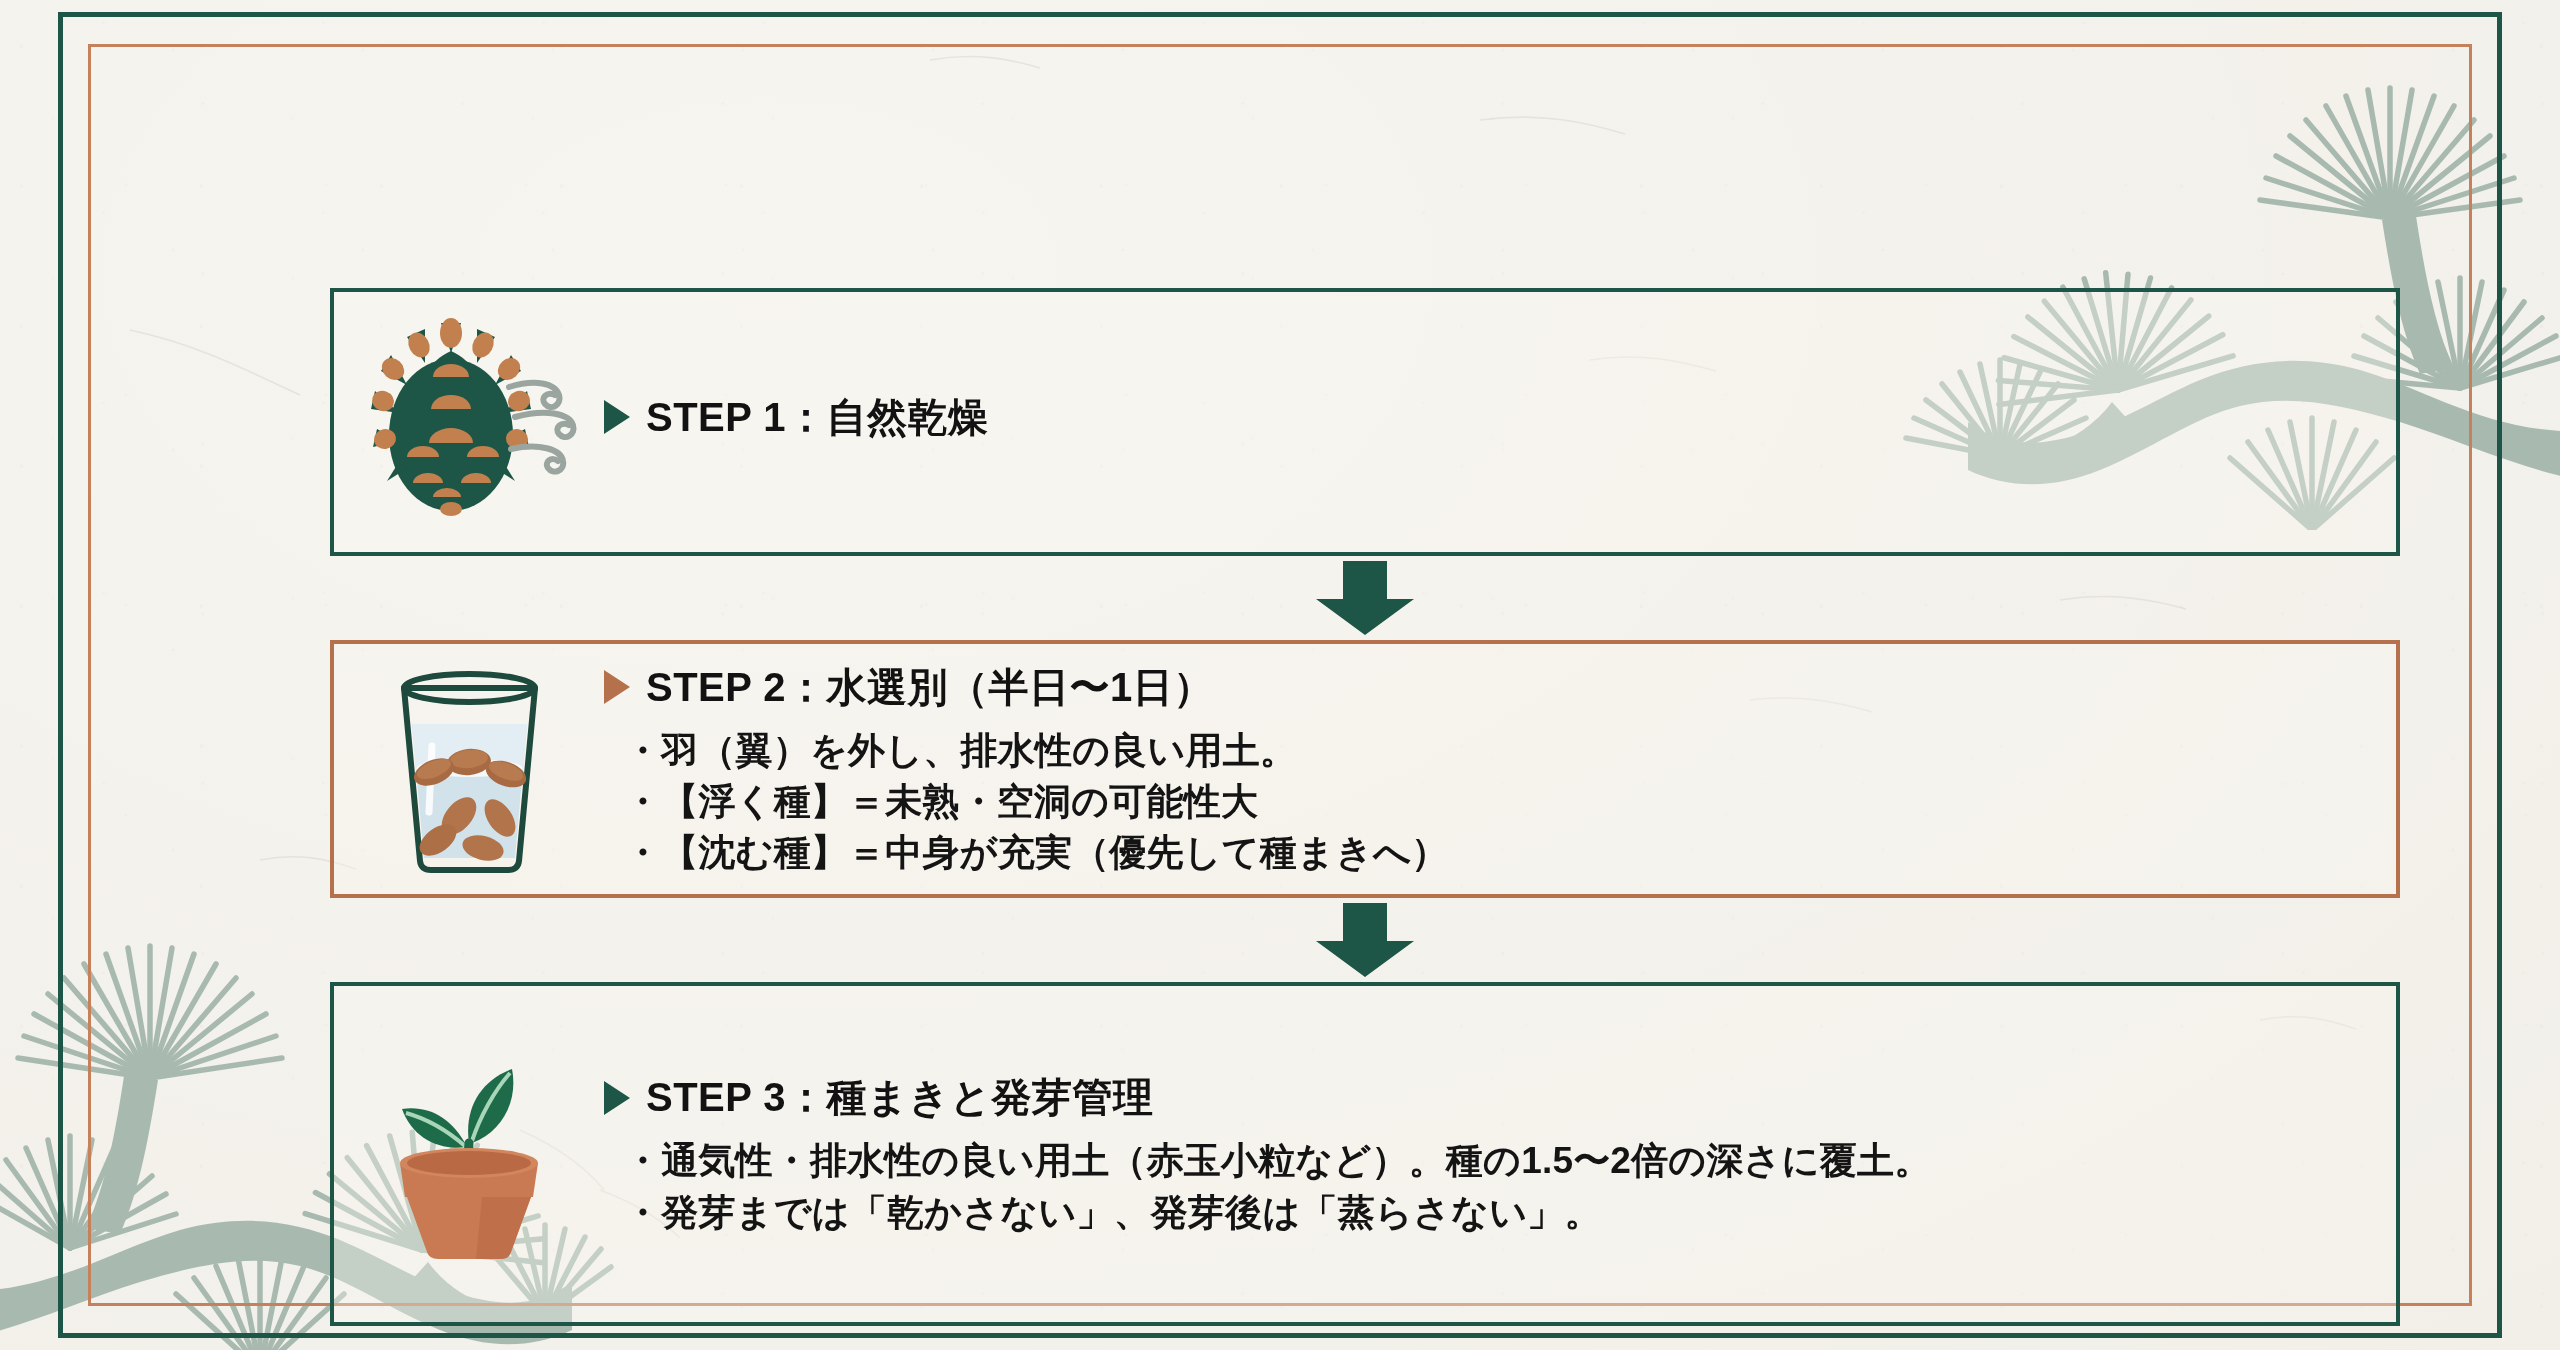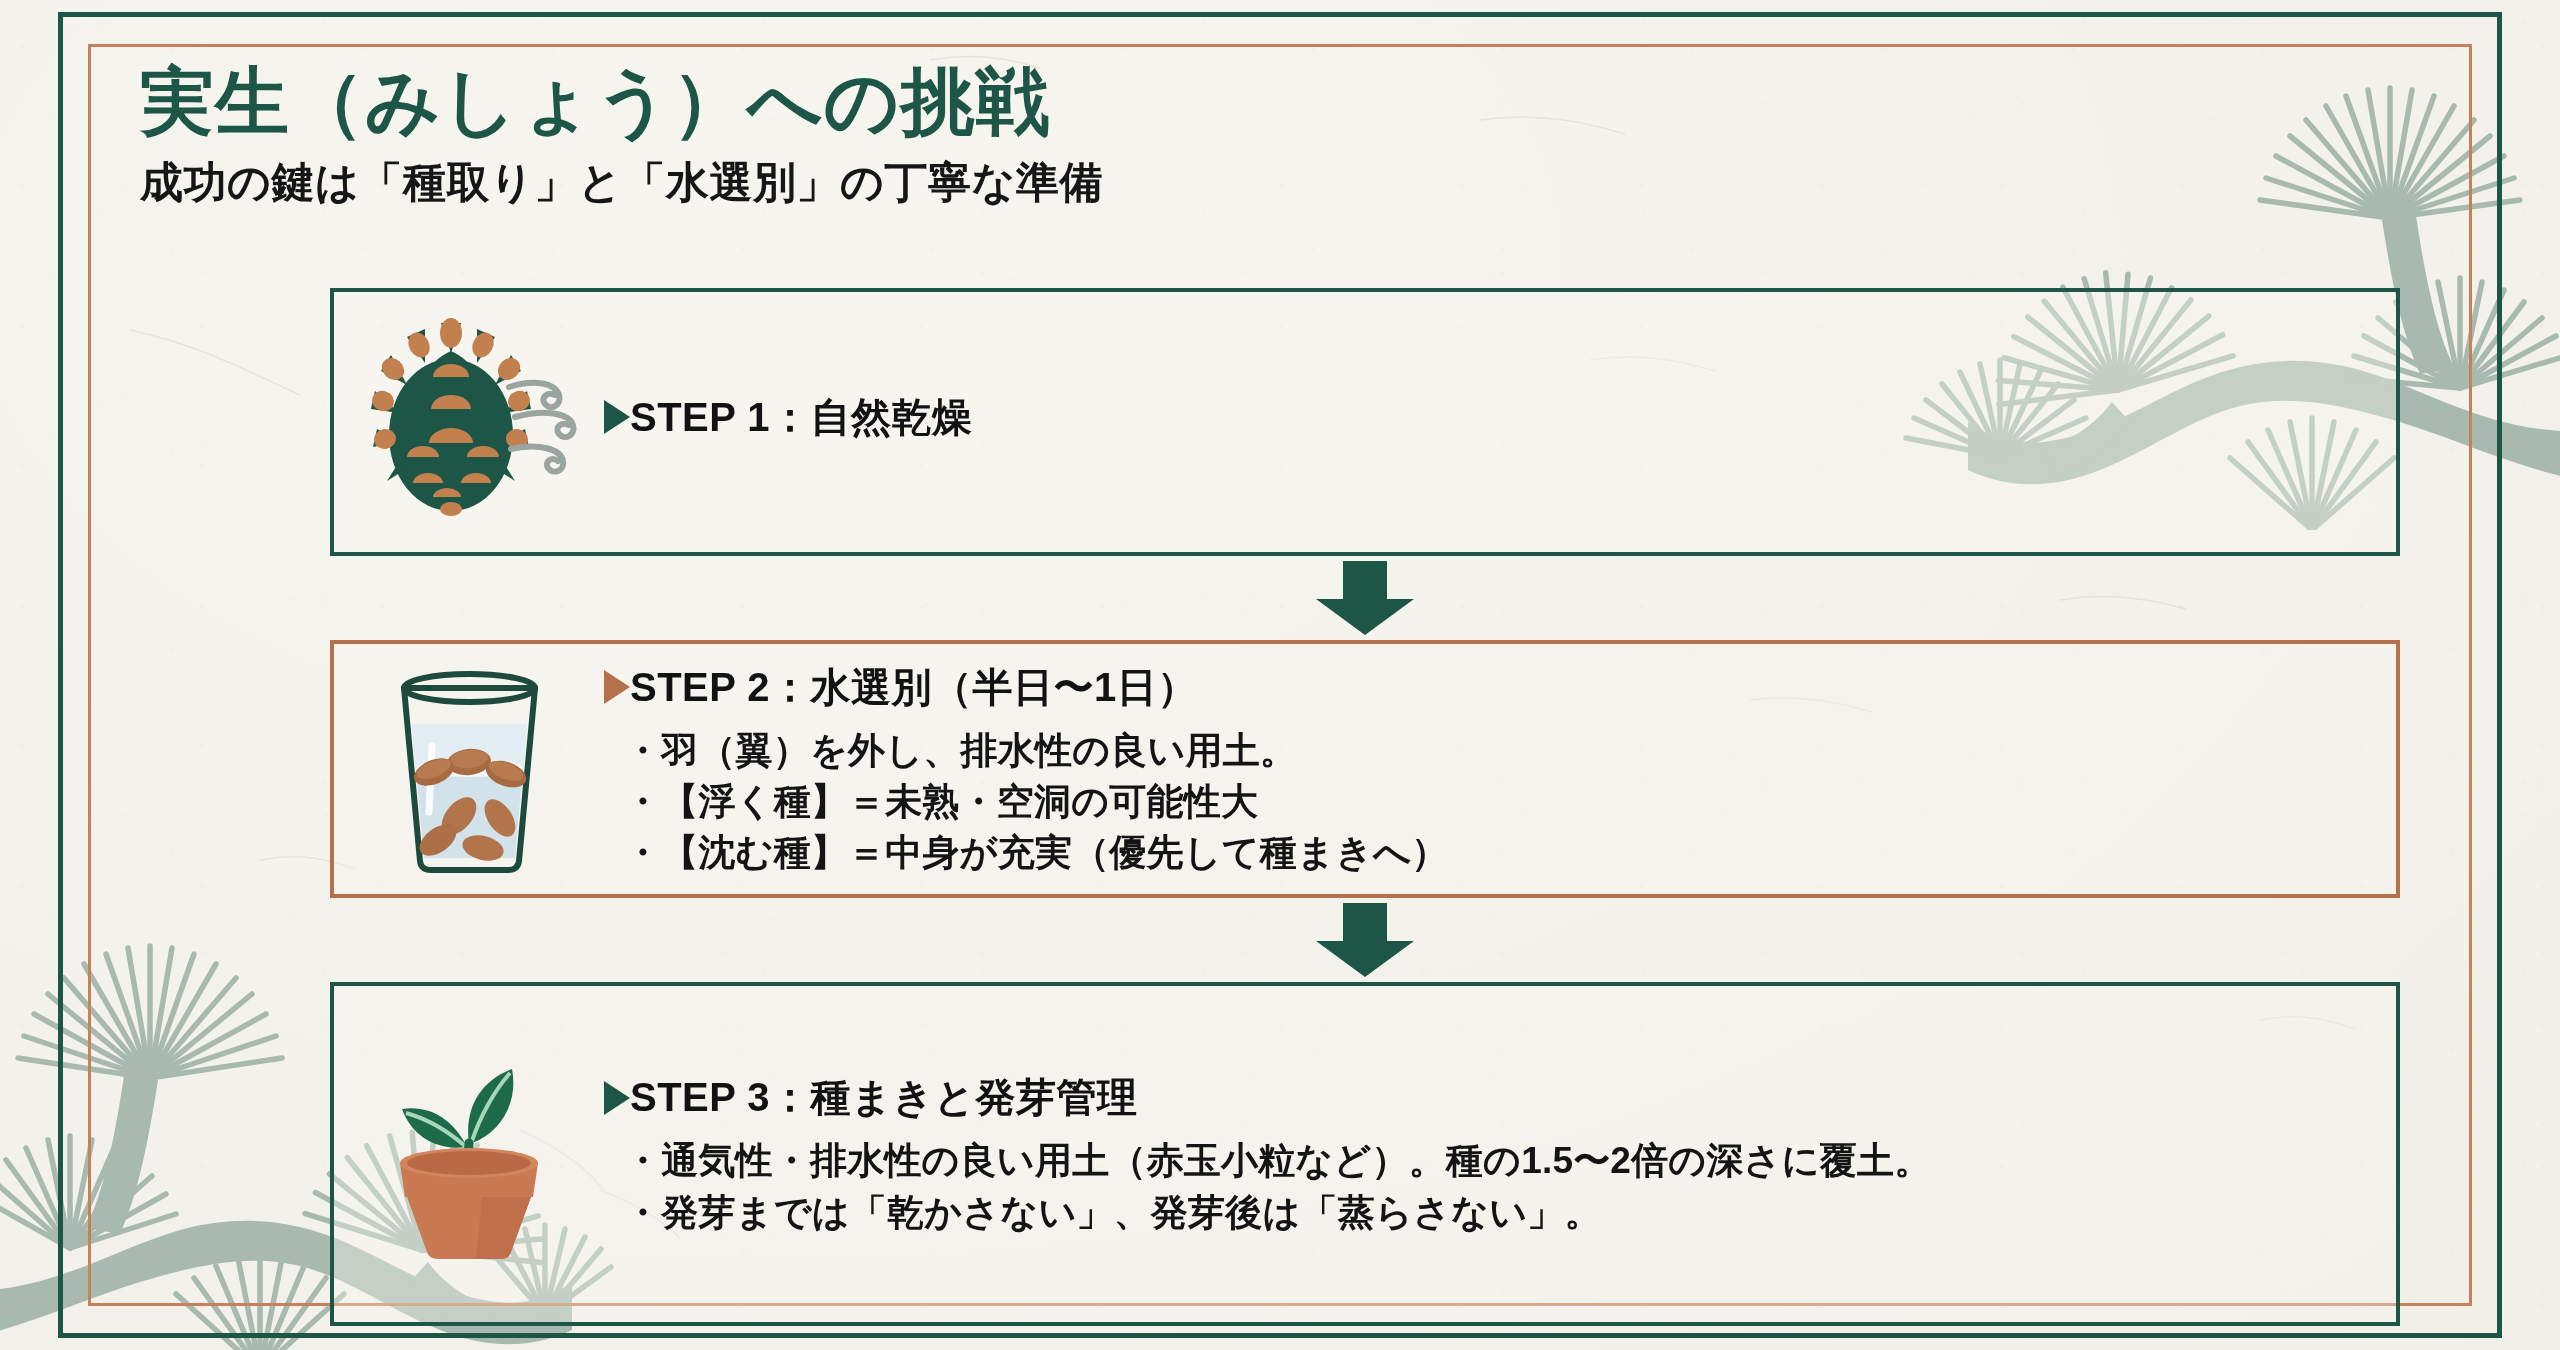--- a/index.html
+++ b/index.html
@@ -125,20 +125,21 @@
   }
 
   .step-body {
     flex: 1 1 auto;
     padding-right: 30px;
   }
 
   .step-heading {
     display: flex;
     align-items: center;
+    gap: 16px;
     font-size: 40px;
     font-weight: 700;
     color: #121212;
     letter-spacing: 0.5px;
     margin-bottom: 10px;
     white-space: nowrap;
   }
   .tri {
     width: 0; height: 0;
     border-style: solid;
@@ -371,24 +372,20 @@
         <line x1="0" y1="0" x2="-40" y2="-78"></line>
         <line x1="0" y1="0" x2="-56" y2="-66"></line>
         <line x1="0" y1="0" x2="-66" y2="-48"></line>
       </g>
     </g>
   </svg>
 
   <div class="frame-green"></div>
   <div class="frame-copper"></div>
 
-  <div class="header">
-    <h1 class="page-title">実生（みしょう）への挑戦</h1>
-    <p class="page-subtitle">成功の鍵は「種取り」と「水選別」の丁寧な準備</p>
-  </div>
 
   <div class="flow">
 
     <div class="step-card green s1">
       <div class="step-icon">
 
         <svg class="icon-svg" width="220" height="210" viewBox="0 0 220 210">
           <g>
 
             <ellipse cx="92" cy="118" rx="62" ry="76" fill="#1d5646"></ellipse>

